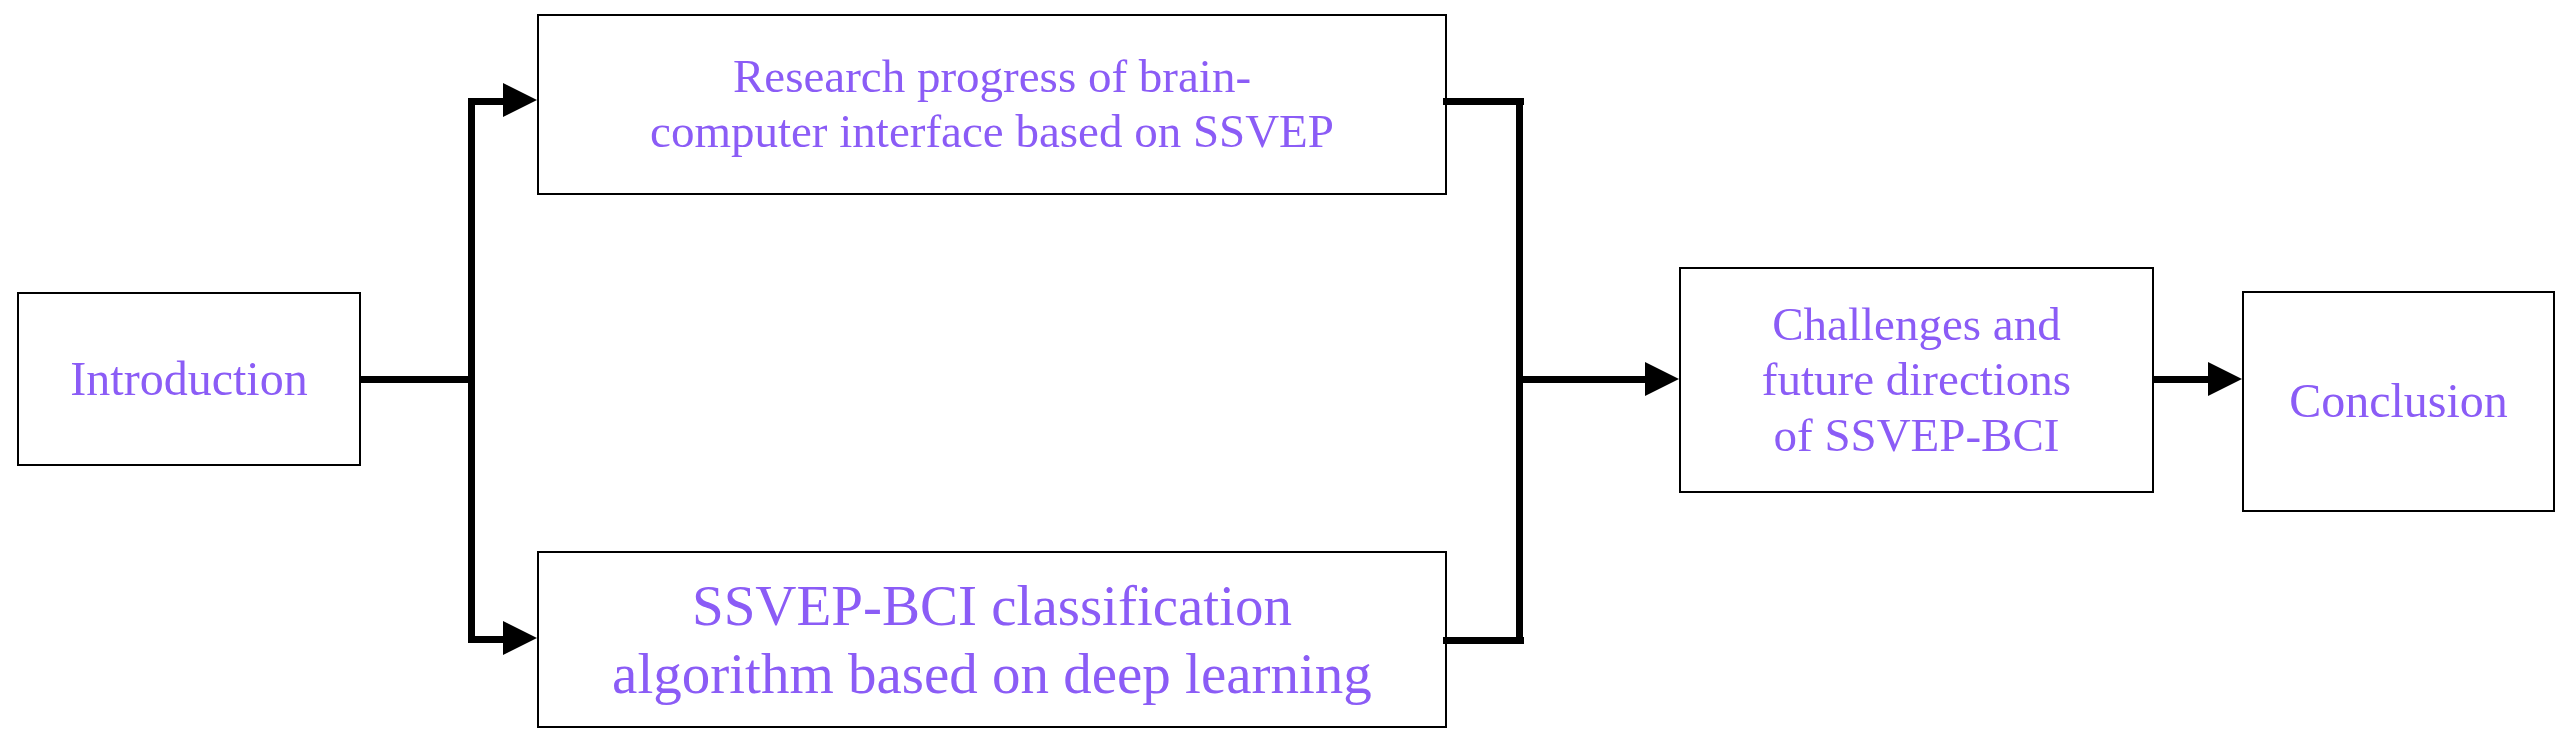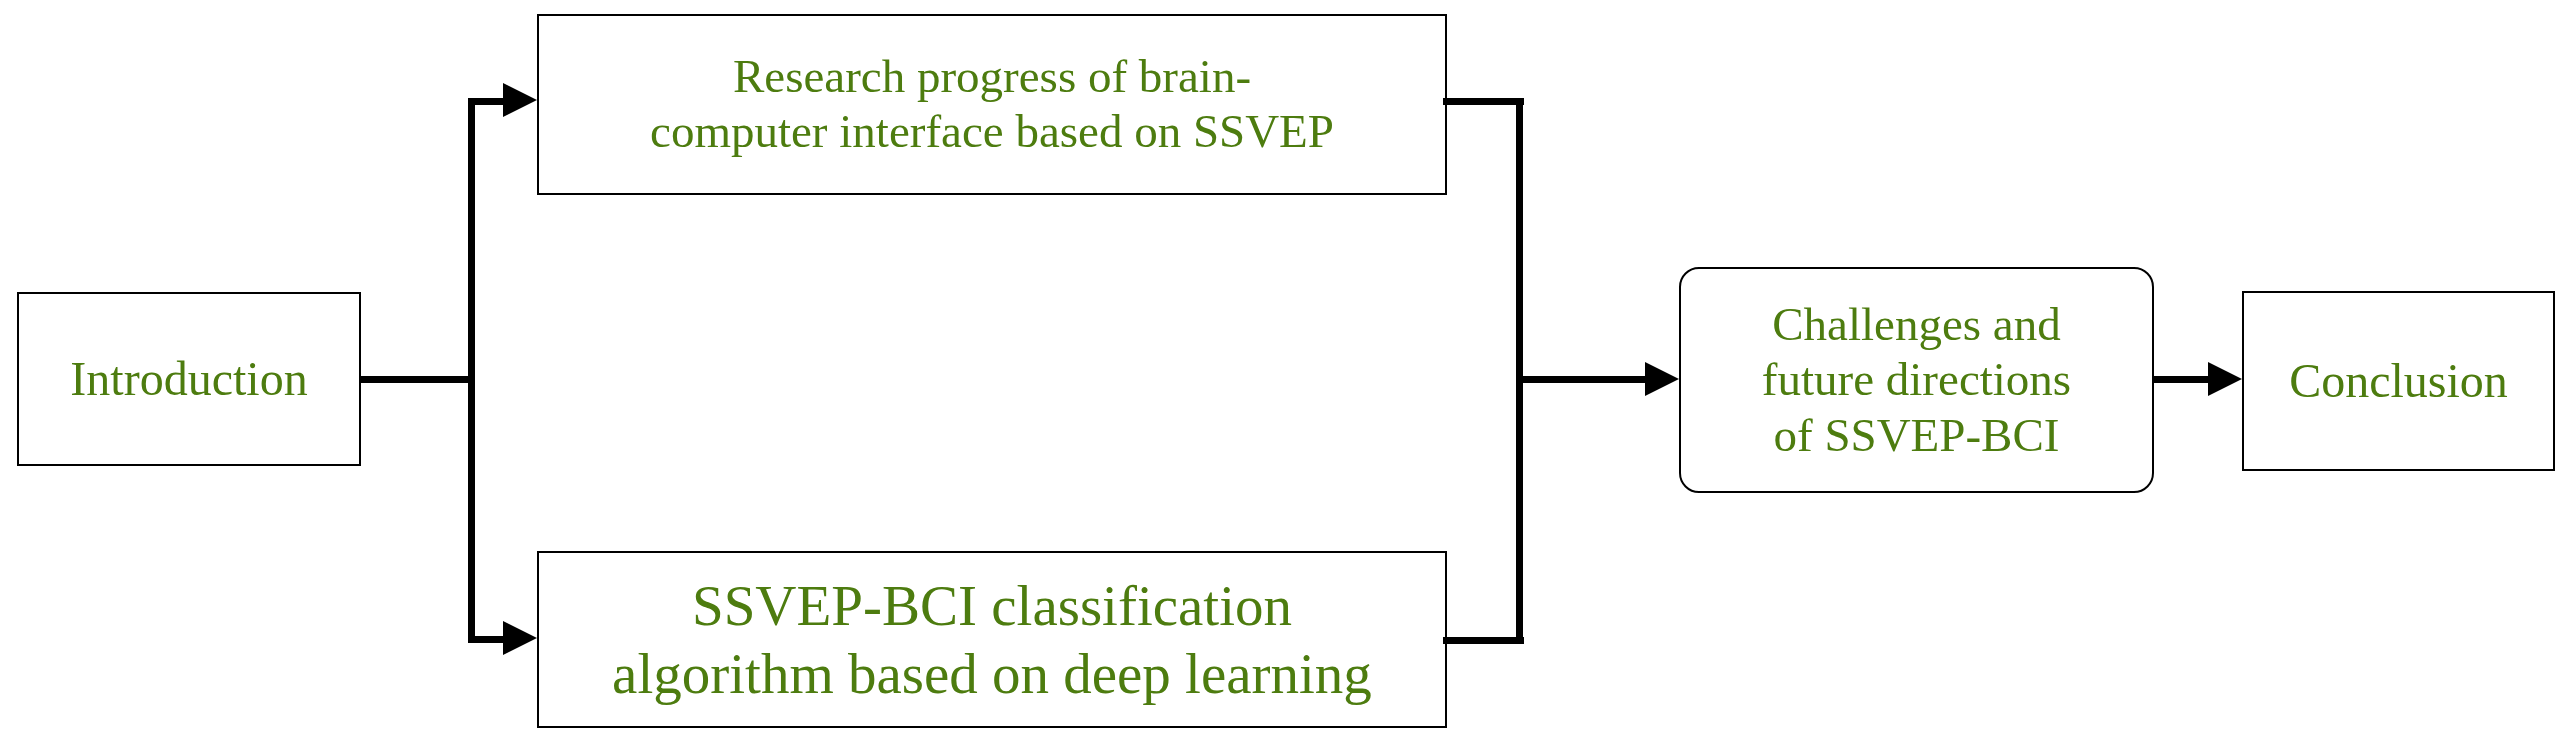--- a/index.html
+++ b/index.html
@@ -18,35 +18,35 @@
   }
   .node {
     position: absolute;
     box-sizing: border-box;
     border: 2.4px solid #000000;
     background: #ffffff;
     display: flex;
     align-items: center;
     justify-content: center;
     text-align: center;
-    color: #4d7c0f;
+    color: #8b5cf6;
     line-height: 1.18;
     padding: 3.2px 8px;
   }
   .node-text {
     display: block;
     white-space: pre-line;
   }
 
   
   #node-introduction { left: 17px;   top: 292px; width: 344px;  height: 174px; font-size: 48px; }
   #node-research     { left: 537px;  top: 13.6px;  width: 910px; height: 181px; font-size: 47px; }
   #node-classify     { left: 537px;  top: 551px; width: 910px; height: 177px; font-size: 57px; }
-  #node-challenges   { left: 1679px; top: 267px; width: 475px;  height: 226px; font-size: 47px; border-radius: 20px; }
-  #node-conclusion   { left: 2242px; top: 291px; width: 313px;  height: 180px; font-size: 48px; }
+  #node-challenges   { left: 1679px; top: 267px; width: 475px;  height: 226px; font-size: 47px; }
+  #node-conclusion   { left: 2242px; top: 291px; width: 313px;  height: 221px; font-size: 48px; }
 
   
   .hline, .vline {
     position: absolute;
     background: #000000;
   }
   .hline { height: 7.2px; }
   .vline { width: 7.2px; }
 
   .arrowhead {

